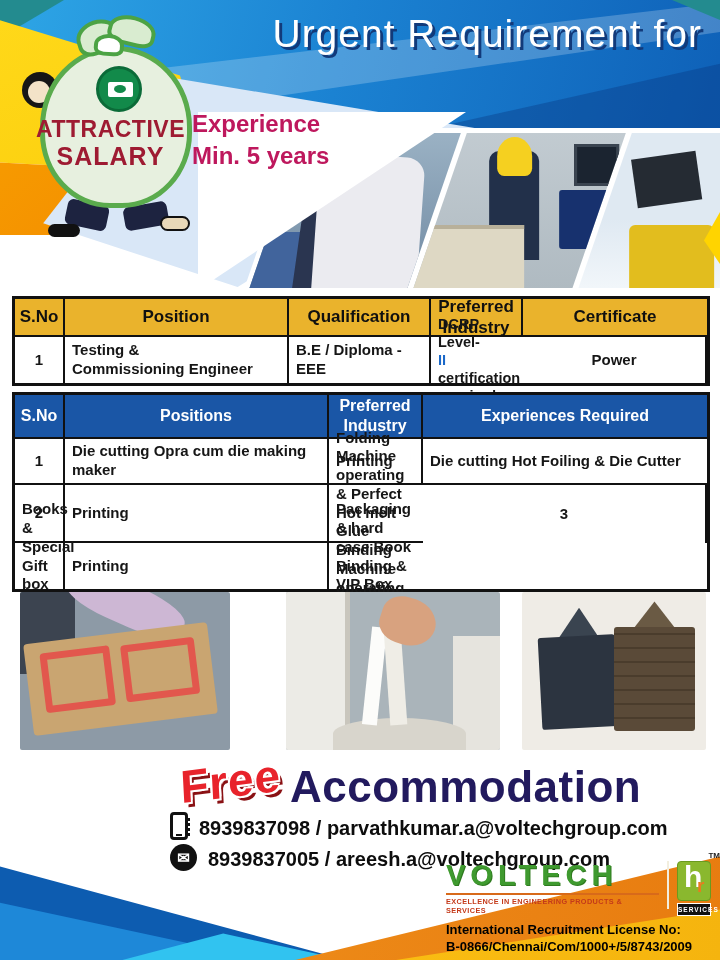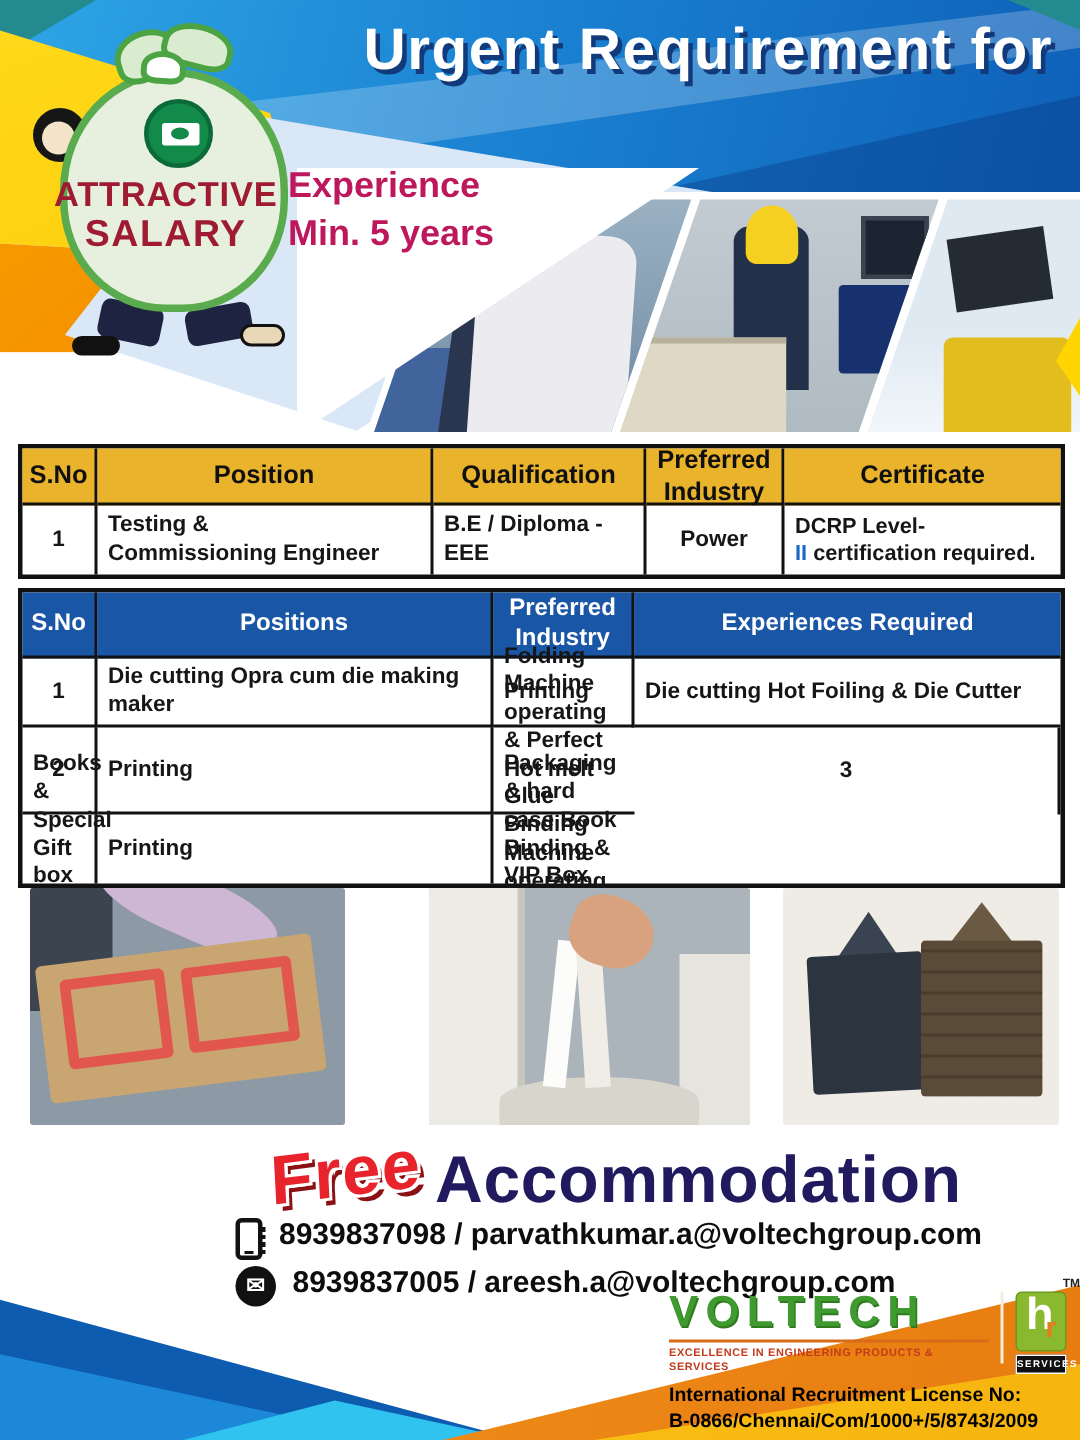--- a/index.html
+++ b/index.html
@@ -22,21 +22,21 @@
   .band-orange { background:linear-gradient(140deg,#f8a300,#ee6f00);
     clip-path:polygon(0 56%,29% 60%,14% 81%,0 81%); }
   .band-paleblue { background:#d9e7f7;
     clip-path:polygon(22% 26%,68% 45%,33% 99%,6% 77%); }
   .wedge-white { position:absolute; left:198px; top:112px; width:268px; height:178px;
     background:#fff; clip-path:polygon(0 0,100% 0,0 100%); z-index:4; }
   .sliver-yellow { position:absolute; right:0; top:212px; width:16px; height:52px;
     background:#ffd400; clip-path:polygon(0 55%,100% 0,100% 100%); z-index:6; }
 
   .urgent { position:absolute; right:18px; top:12px; z-index:5; color:#fff;
-    font-size:39px; font-weight:700; letter-spacing:1px; text-shadow:3px 3px 0 #123a7a; }
+    font-size:39px; font-weight:400; letter-spacing:1px; text-shadow:3px 3px 0 #123a7a; }
   .oman { position:absolute; right:10px; top:48px; z-index:5; color:#fff;
     font-size:76px; font-weight:900; letter-spacing:4px; line-height:1;
     -webkit-text-stroke:3px #101010; text-shadow:4px 5px 0 rgba(10,20,40,.35); }
   .exp { position:absolute; left:192px; top:108px; z-index:5; color:#be185d;
     font-size:24px; font-weight:bold; line-height:1.35; }
 
   
   .badge { position:absolute; left:8px; top:14px; width:205px; height:228px; z-index:6; }
   .man-head { position:absolute; left:14px; top:58px; width:36px; height:36px; background:#161616; border-radius:50%; }
   .man-face { position:absolute; left:6px; top:9px; width:22px; height:22px; background:#f3e3c8; border-radius:50%; }
@@ -116,21 +116,21 @@
   .mpc-box2 { position:absolute; right:6%; top:22%; width:44%; height:66%; border-radius:3px;
     background:repeating-linear-gradient(0deg,#5a4a38 0 12px,#4a3c2c 12px 14px),repeating-linear-gradient(90deg,transparent 0 12px,rgba(0,0,0,.25) 12px 14px),#5a4a38; }
   .mpc-flap2 { position:absolute; right:12%; top:6%; width:32%; height:24%; background:#6a5a44; clip-path:polygon(50% 0,100% 100%,0 100%); }
 
   
   .free { position:absolute; left:180px; top:754px; z-index:5; color:#e8232b;
     font-size:46px; font-weight:900; transform:rotate(-7deg) skewX(-4deg); letter-spacing:1px;
     text-shadow:-2px -2px 0 #fff,2px -2px 0 #fff,-2px 2px 0 #fff,2px 2px 0 #fff,4px 5px 0 #8a1114; }
   .accom { position:absolute; left:290px; top:762px; z-index:5; color:#221a5e;
     font-size:44px; font-weight:800; letter-spacing:.5px; }
-  .contact { position:absolute; left:157px; display:flex; align-items:flex-start; gap:11px;
+  .contact { position:absolute; left:170px; display:flex; align-items:flex-end; gap:11px;
     font-size:20px; font-weight:bold; color:#0d0d0d; z-index:6; }
   .ct-1 { top:812px; } .ct-2 { top:844px; }
   .phone-icon { width:18px; height:28px; border:3px solid #111; border-radius:4px; position:relative; }
   .phone-icon::after { content:""; position:absolute; left:3px; bottom:1px; width:6px; height:2px; background:#111; }
   .phone-icon::before { content:""; position:absolute; right:-5px; top:3px; width:4px; height:18px;
     background:repeating-linear-gradient(180deg,#111 0 3px,transparent 3px 5px); }
   .email-icon { width:27px; height:27px; background:#111; border-radius:50%; display:flex;
     align-items:center; justify-content:center; color:#fff; font-size:15px; line-height:1; }
 
   
@@ -238,27 +238,27 @@
     <div class="cell hd1">Position</div>
     <div class="cell hd1">Qualification</div>
     <div class="cell hd1">Preferred Industry</div>
     <div class="cell hd1 last-col">Certificate</div>
 
     <div class="cell c-center last-row">1</div>
     <div class="cell pre last-row">Testing &amp;
 Commissioning Engineer</div>
     <div class="cell pre last-row">B.E / Diploma -
 EEE</div>
-    <div class="cell c-center last-row">Power</div>
     <div class="cell last-col last-row" style="font-size:14.5px;">
       <span>
         <span class="blk">DCRP Level-</span>
         <span class="cert-hl">II</span><span> certification required.</span>
       </span>
     </div>
+    <div class="cell c-center last-row">Power</div>
   </div>
 
   <div class="tbl t2">
     <div class="cell hd2">S.No</div>
     <div class="cell hd2">Positions</div>
     <div class="cell hd2">Preferred Industry</div>
     <div class="cell hd2 last-col">Experiences  Required</div>
 
     <div class="cell c-center">1</div>
     <div class="cell">Die cutting Opra cum die making maker</div>

